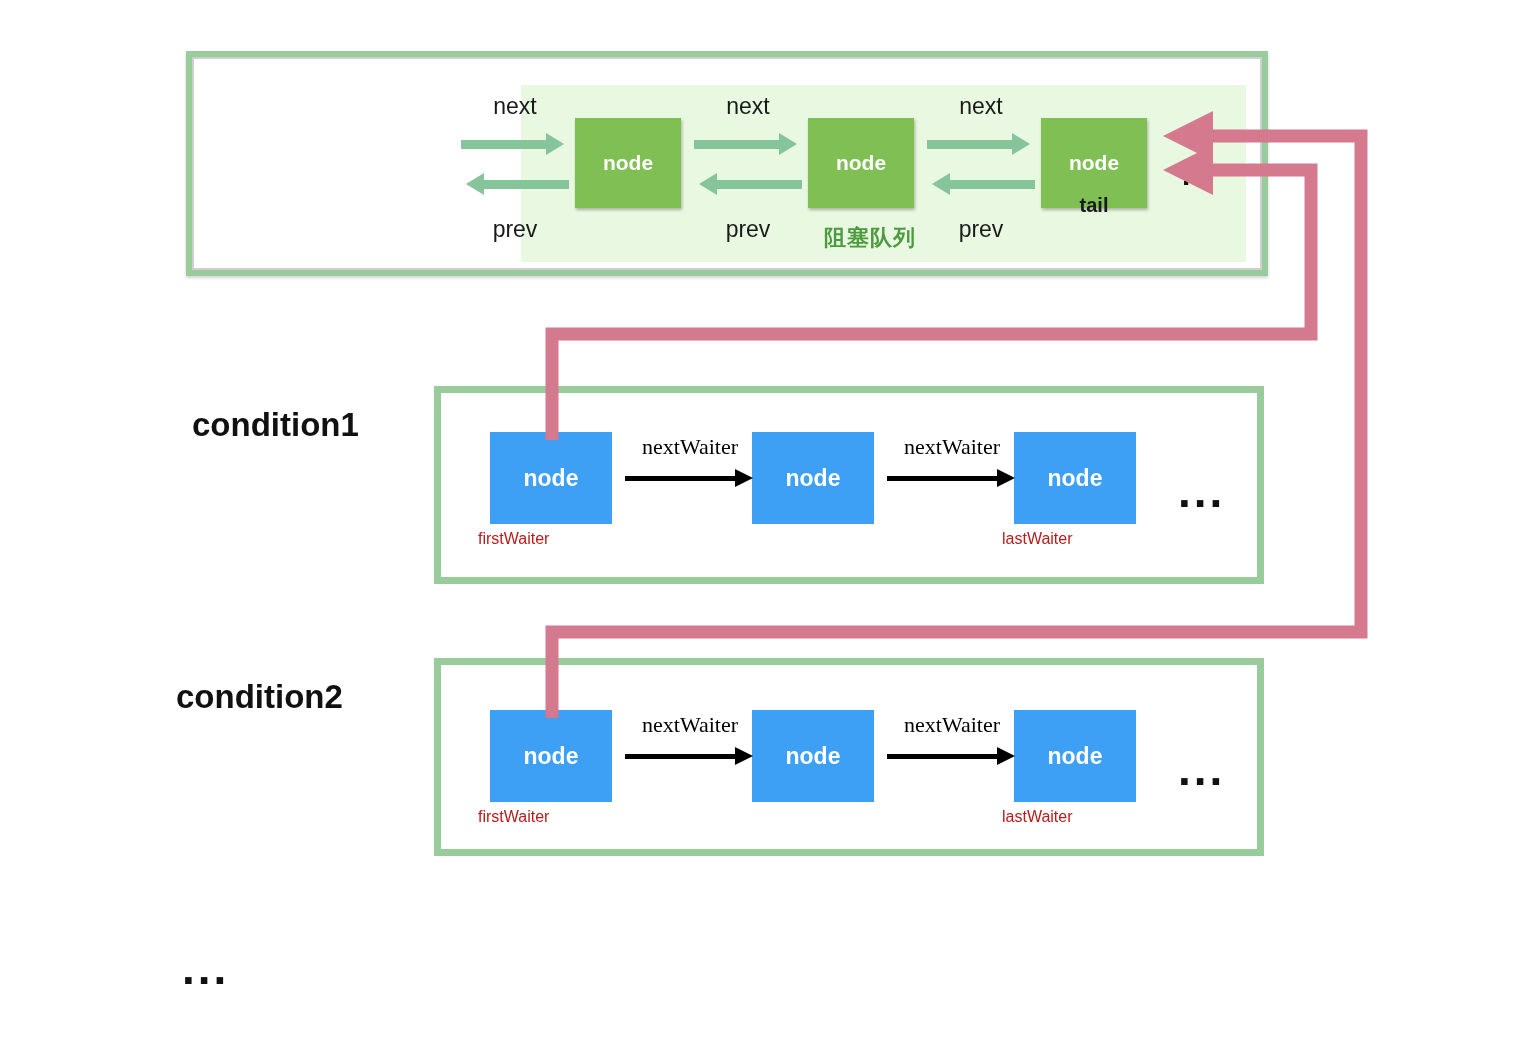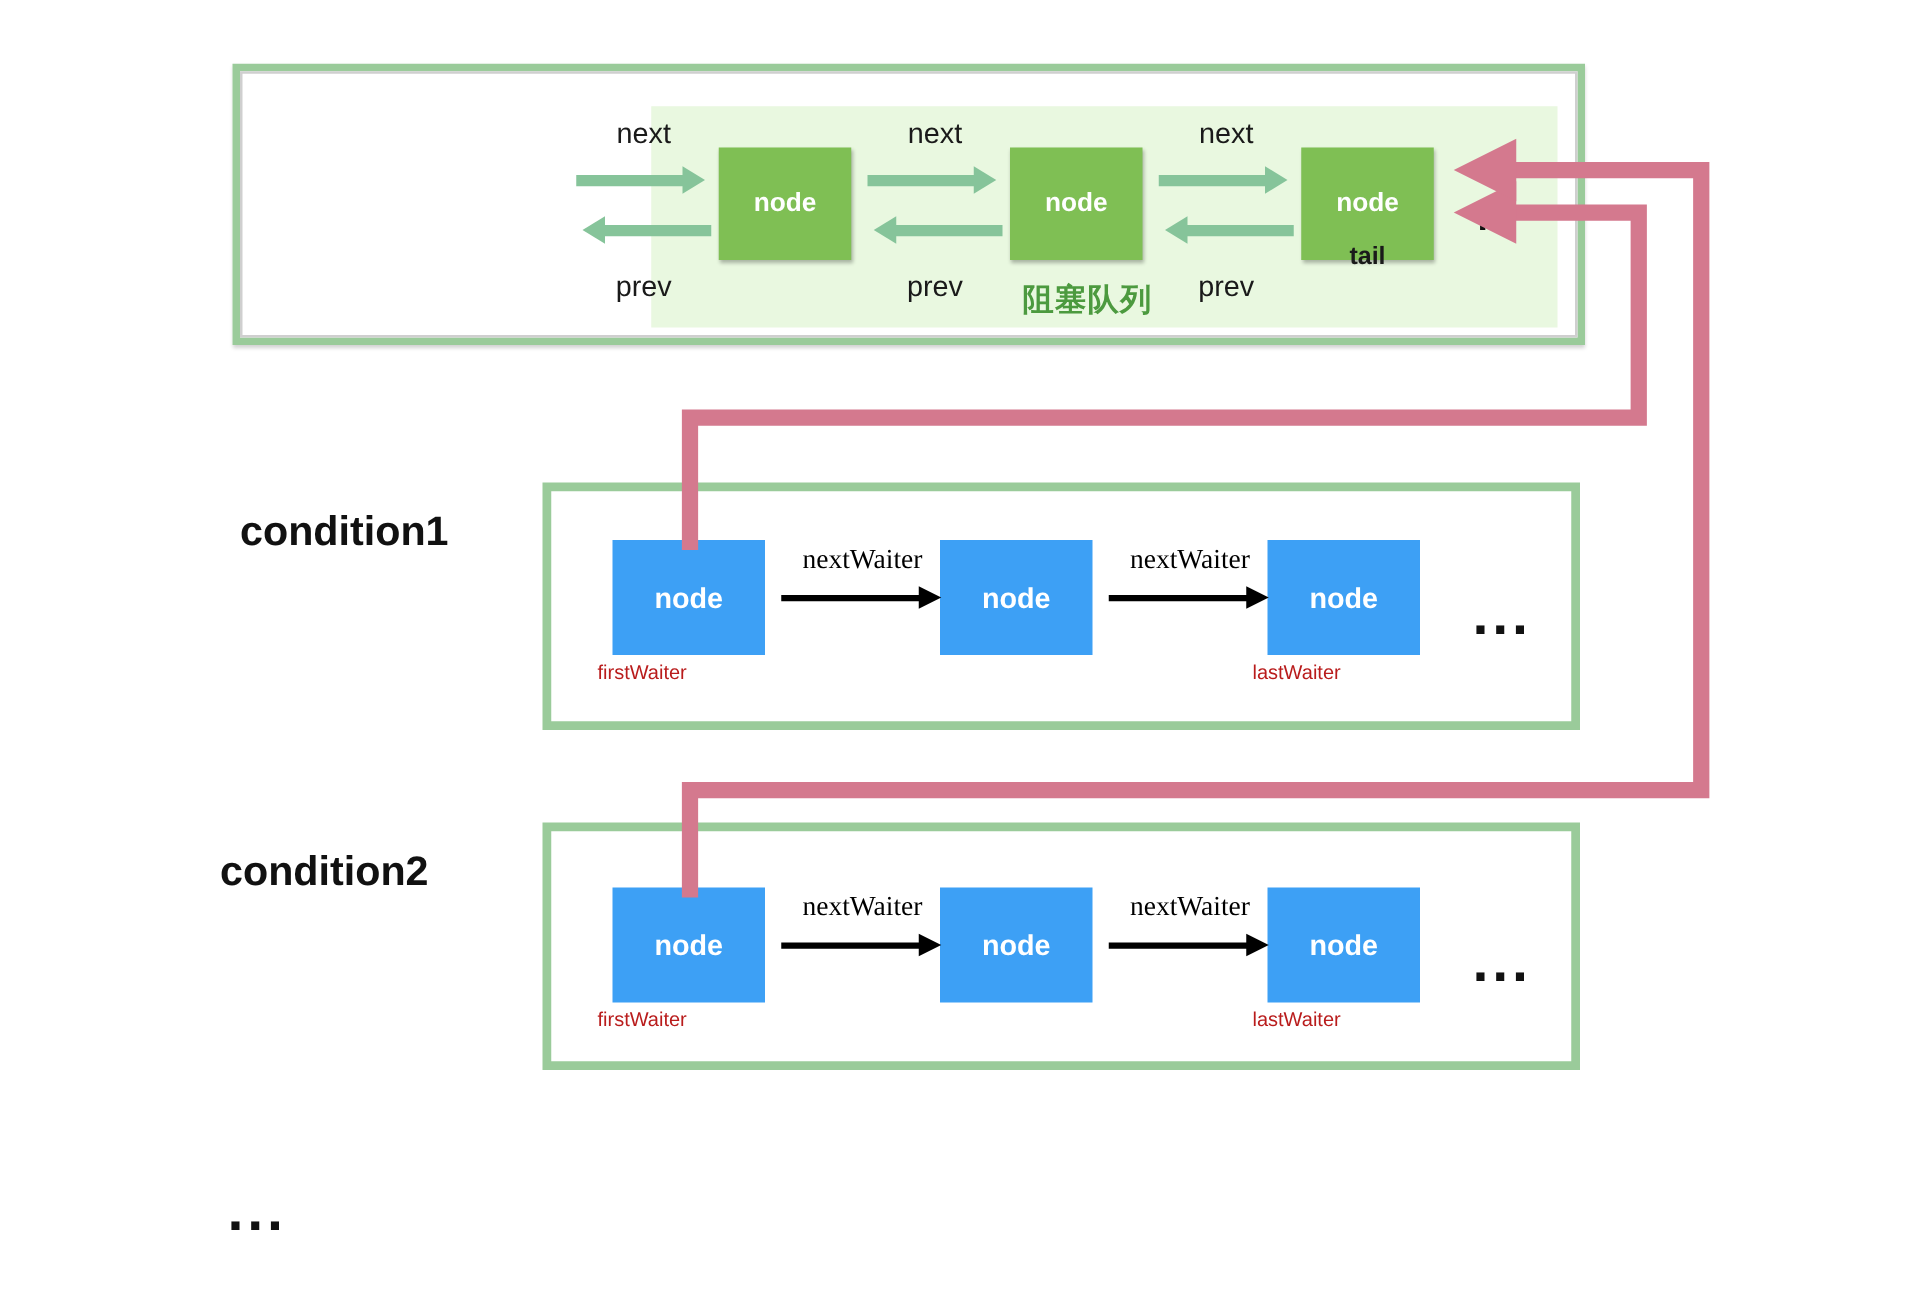--- a/index.html
+++ b/index.html
@@ -43,21 +43,21 @@
   .bq-zone {
     position: absolute;
     left: 521px; top: 85px; width: 725px; height: 177px;
     background: #e9f8e0;
   }
   .bq-label {
     position: absolute;
     left: 780px; top: 223px;
     width: 180px;
     text-align: center;
-    font-size: 25px;
+    font-size: 22px;
     font-weight: bold;
     color: #4c9a3f;
     font-family: "DejaVu Sans", sans-serif;
     letter-spacing: 1px;
   }
 
   
   .box {
     position: absolute;
     display: flex;

